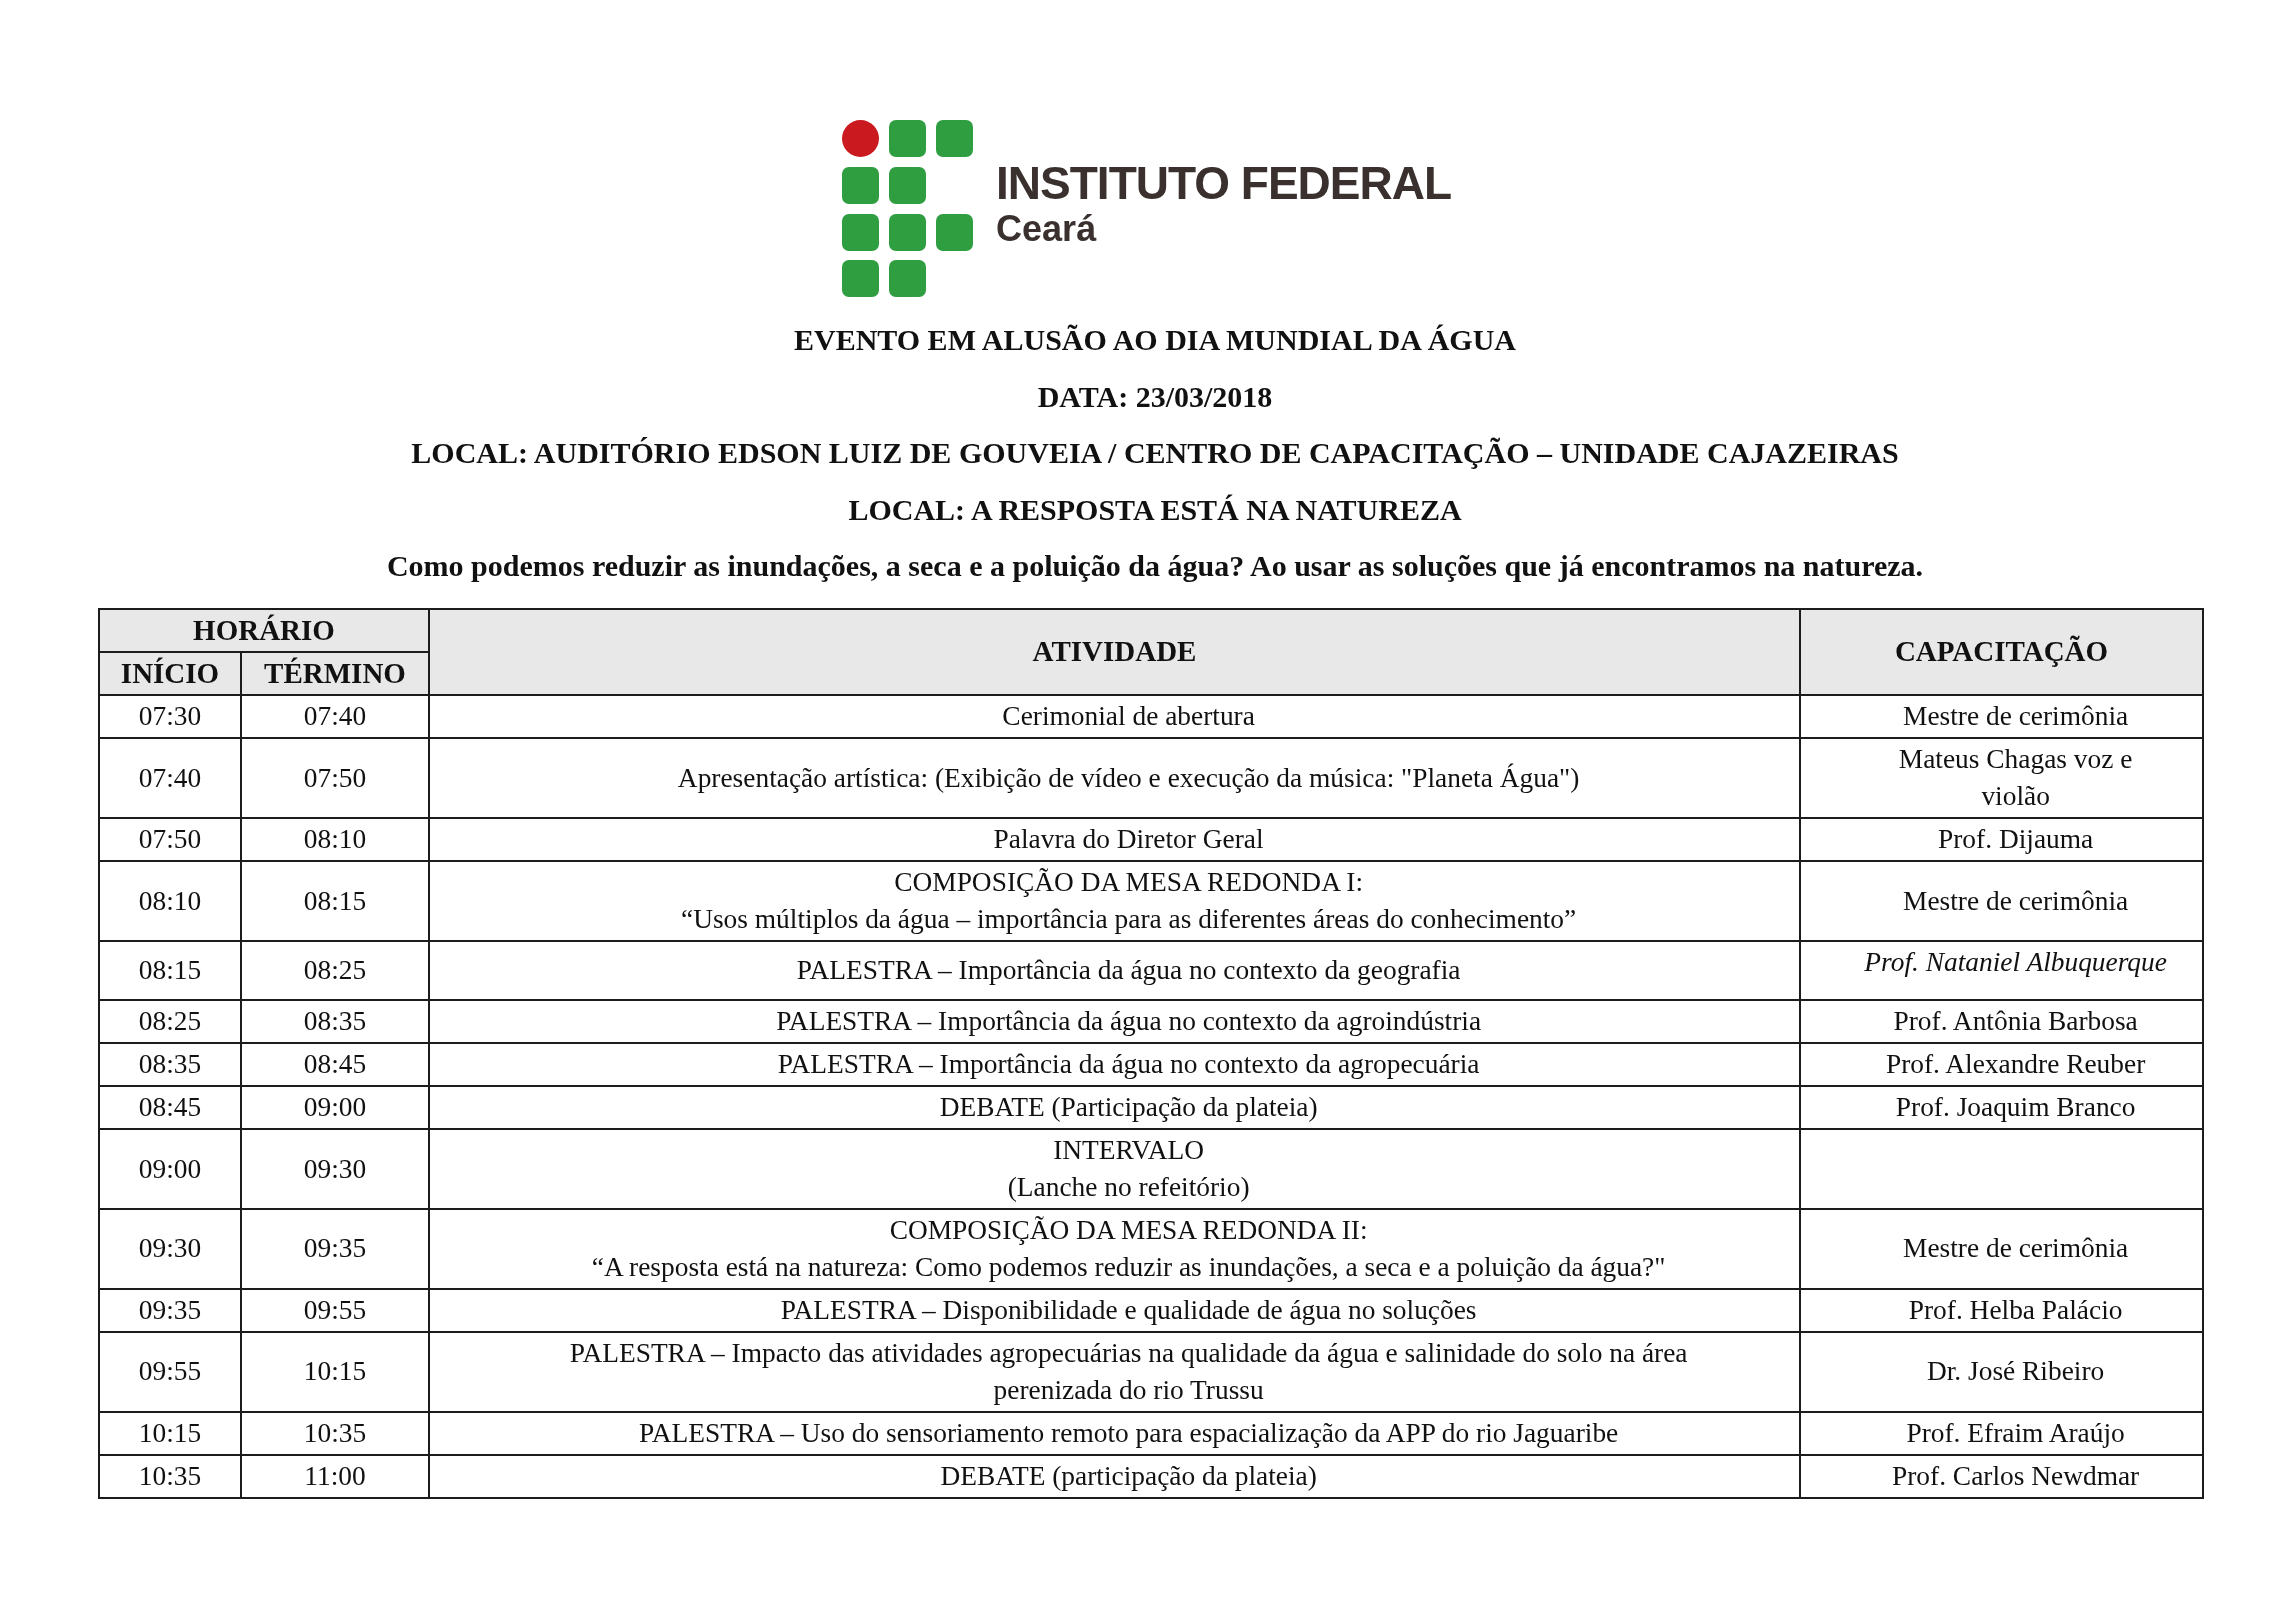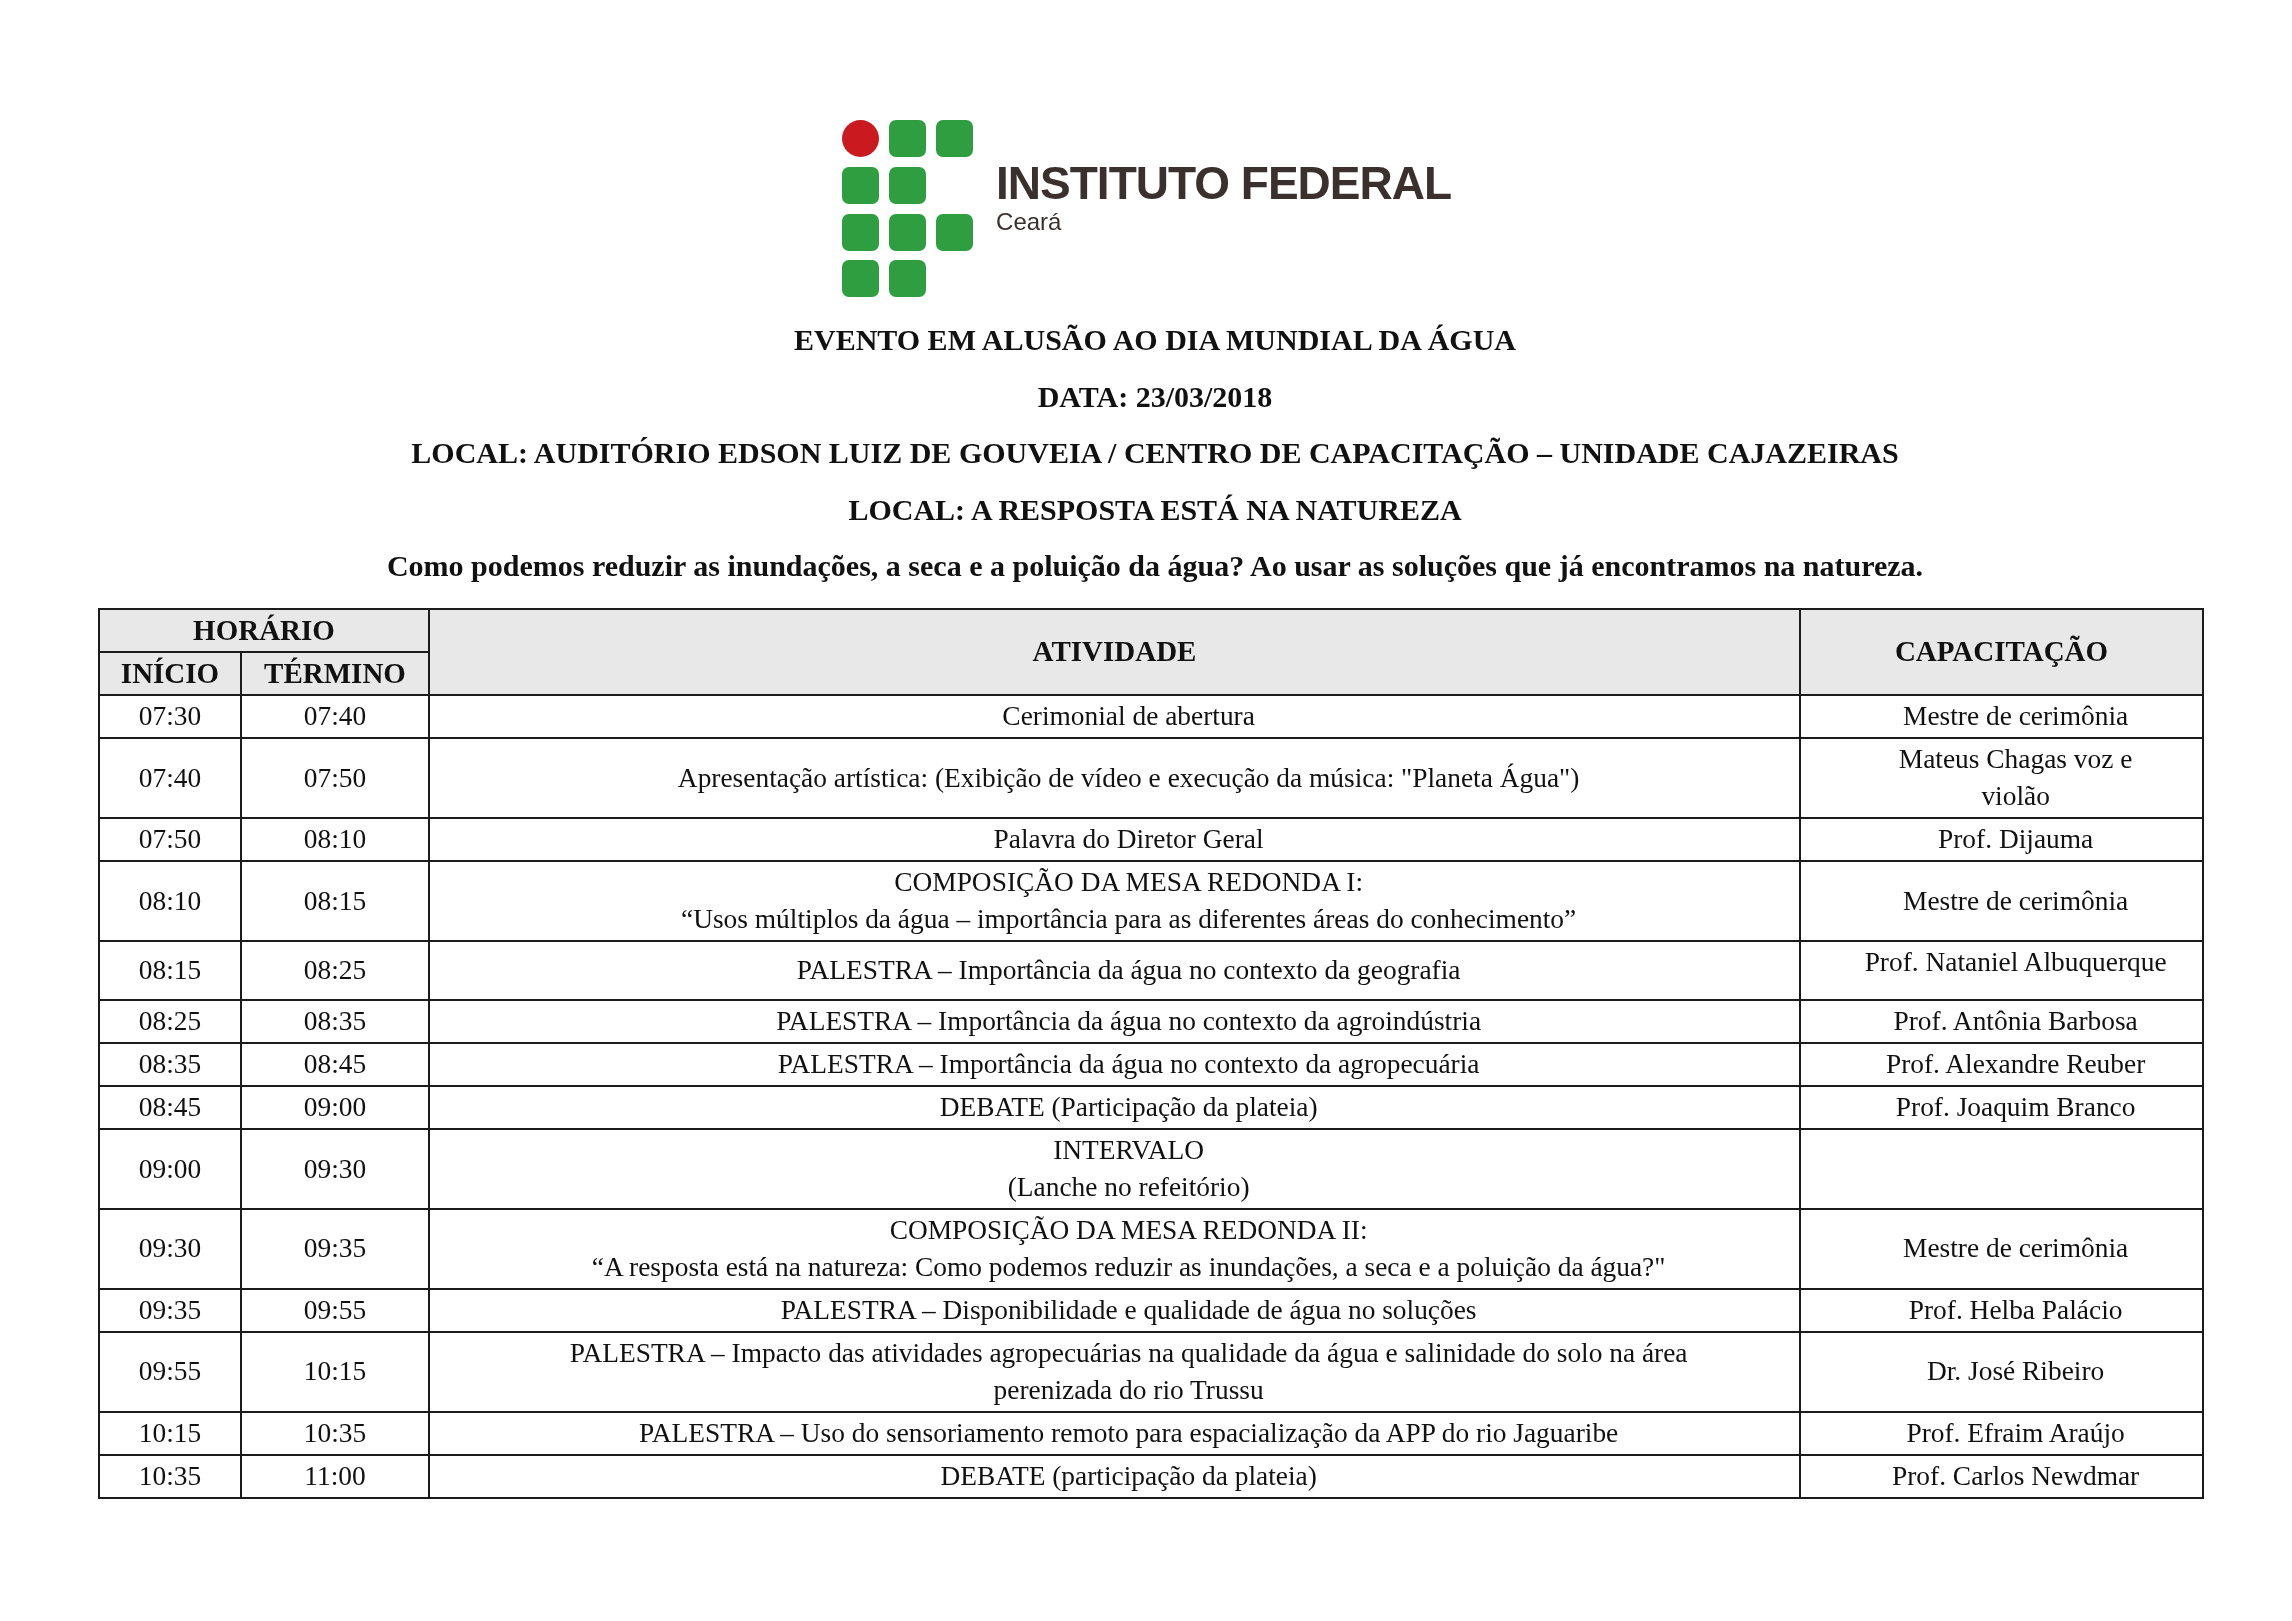--- a/index.html
+++ b/index.html
@@ -37,22 +37,22 @@
     color: #3a312f;
     margin-top: 39px;
   }
   .logo-title {
     font-size: 46px;
     font-weight: bold;
     letter-spacing: -1px;
     line-height: 1.05;
   }
   .logo-sub {
-    font-size: 24px;
-    font-weight: normal;
+    font-size: 36px;
+    font-weight: bold;
     line-height: 1.22;
   }
 
   
   .headings {
     margin-top: 28px;
     text-align: center;
     font-weight: bold;
     font-size: 30px;
     line-height: 30px;
@@ -82,21 +82,21 @@
     background: #e8e8e8;
     font-weight: bold;
     font-size: 29px;
     padding: 1px 5.9px;
   }
   .schedule thead tr.h1 { height: 39px; }
   .schedule thead tr.h2 { height: 43px; }
   .schedule td.atividade, .schedule td.responsavel { white-space: pre-line; padding-left: 38px; }
   .schedule tbody tr { height: 41px; }
   .schedule tbody tr:nth-child(5) { height: 59px; }
-  .schedule tbody tr:nth-child(5) td.responsavel { vertical-align: top; }
+  .schedule tbody tr:nth-child(5) td.responsavel { vertical-align: top; font-style: italic; }
 </style>
 </head>
 <body>
 
 <div class="logo-wrap">
   <div class="logo-grid">
       <div class="logo-cell dot"></div>
       <div class="logo-cell sq"></div>
       <div class="logo-cell sq"></div>
       <div class="logo-cell sq"></div>

